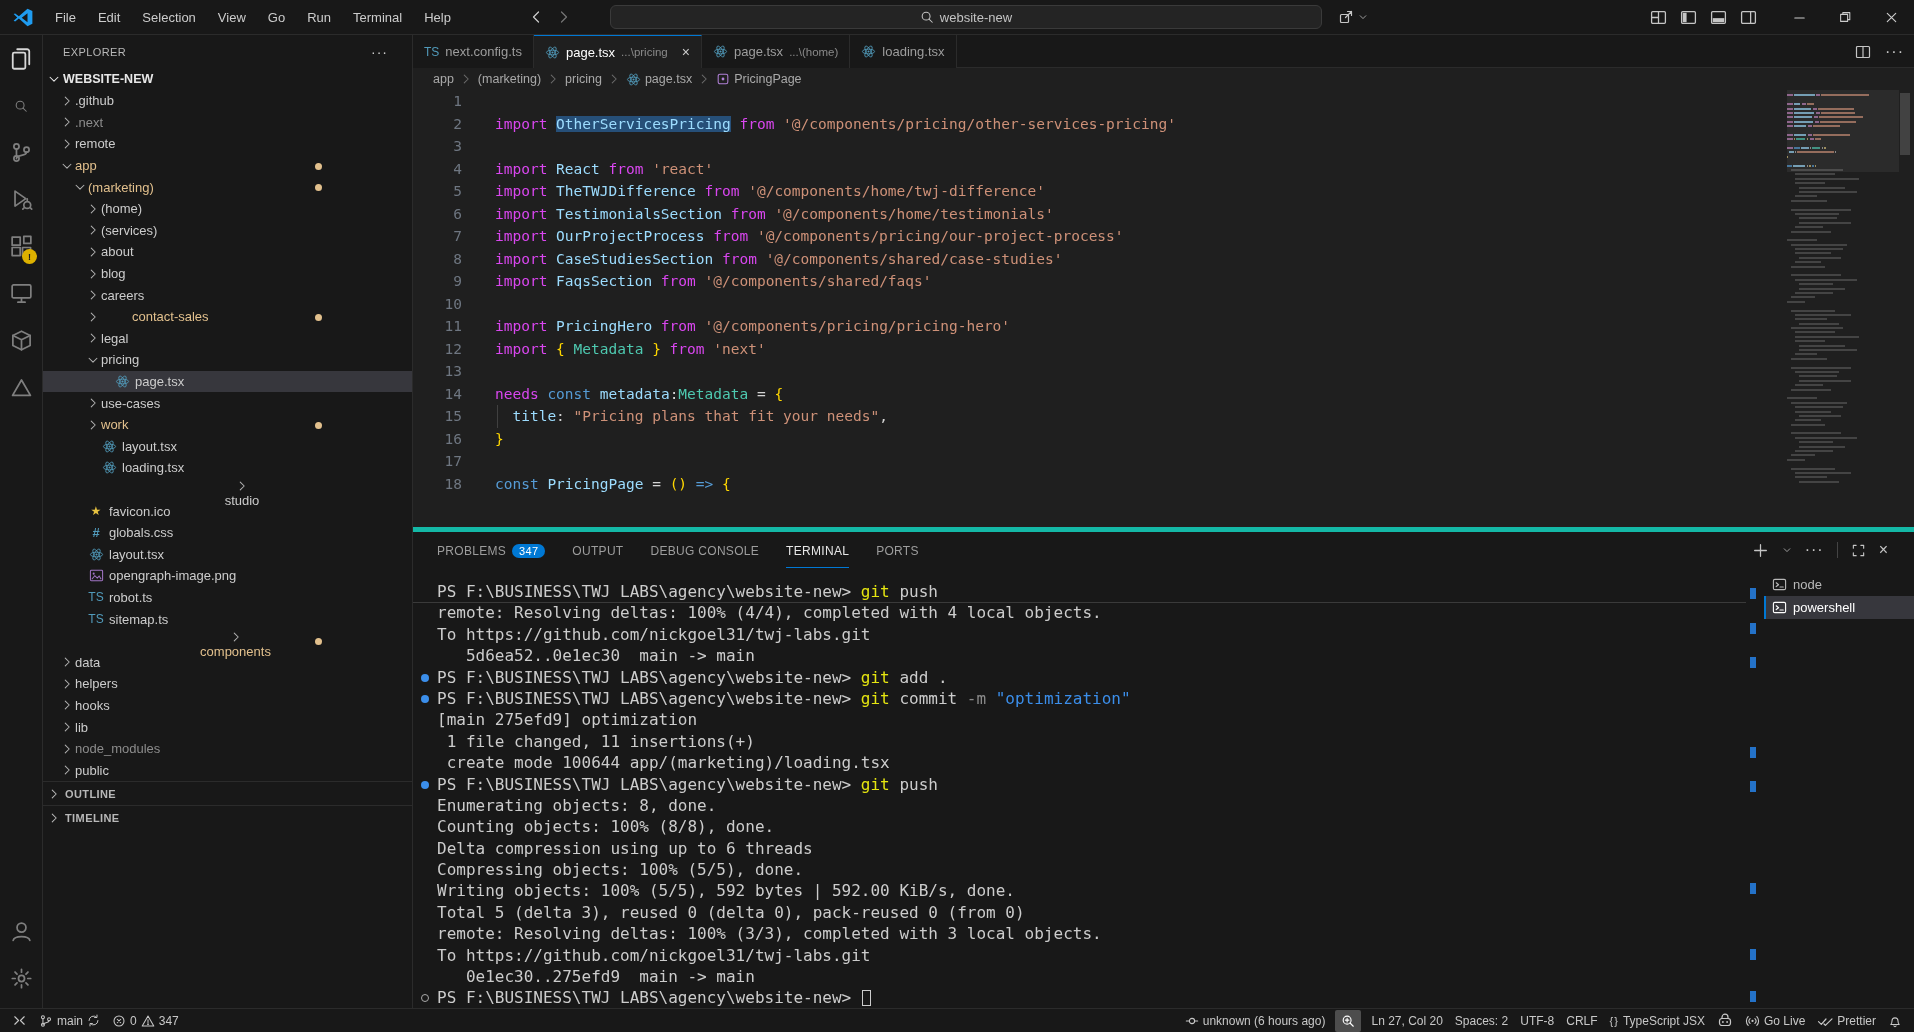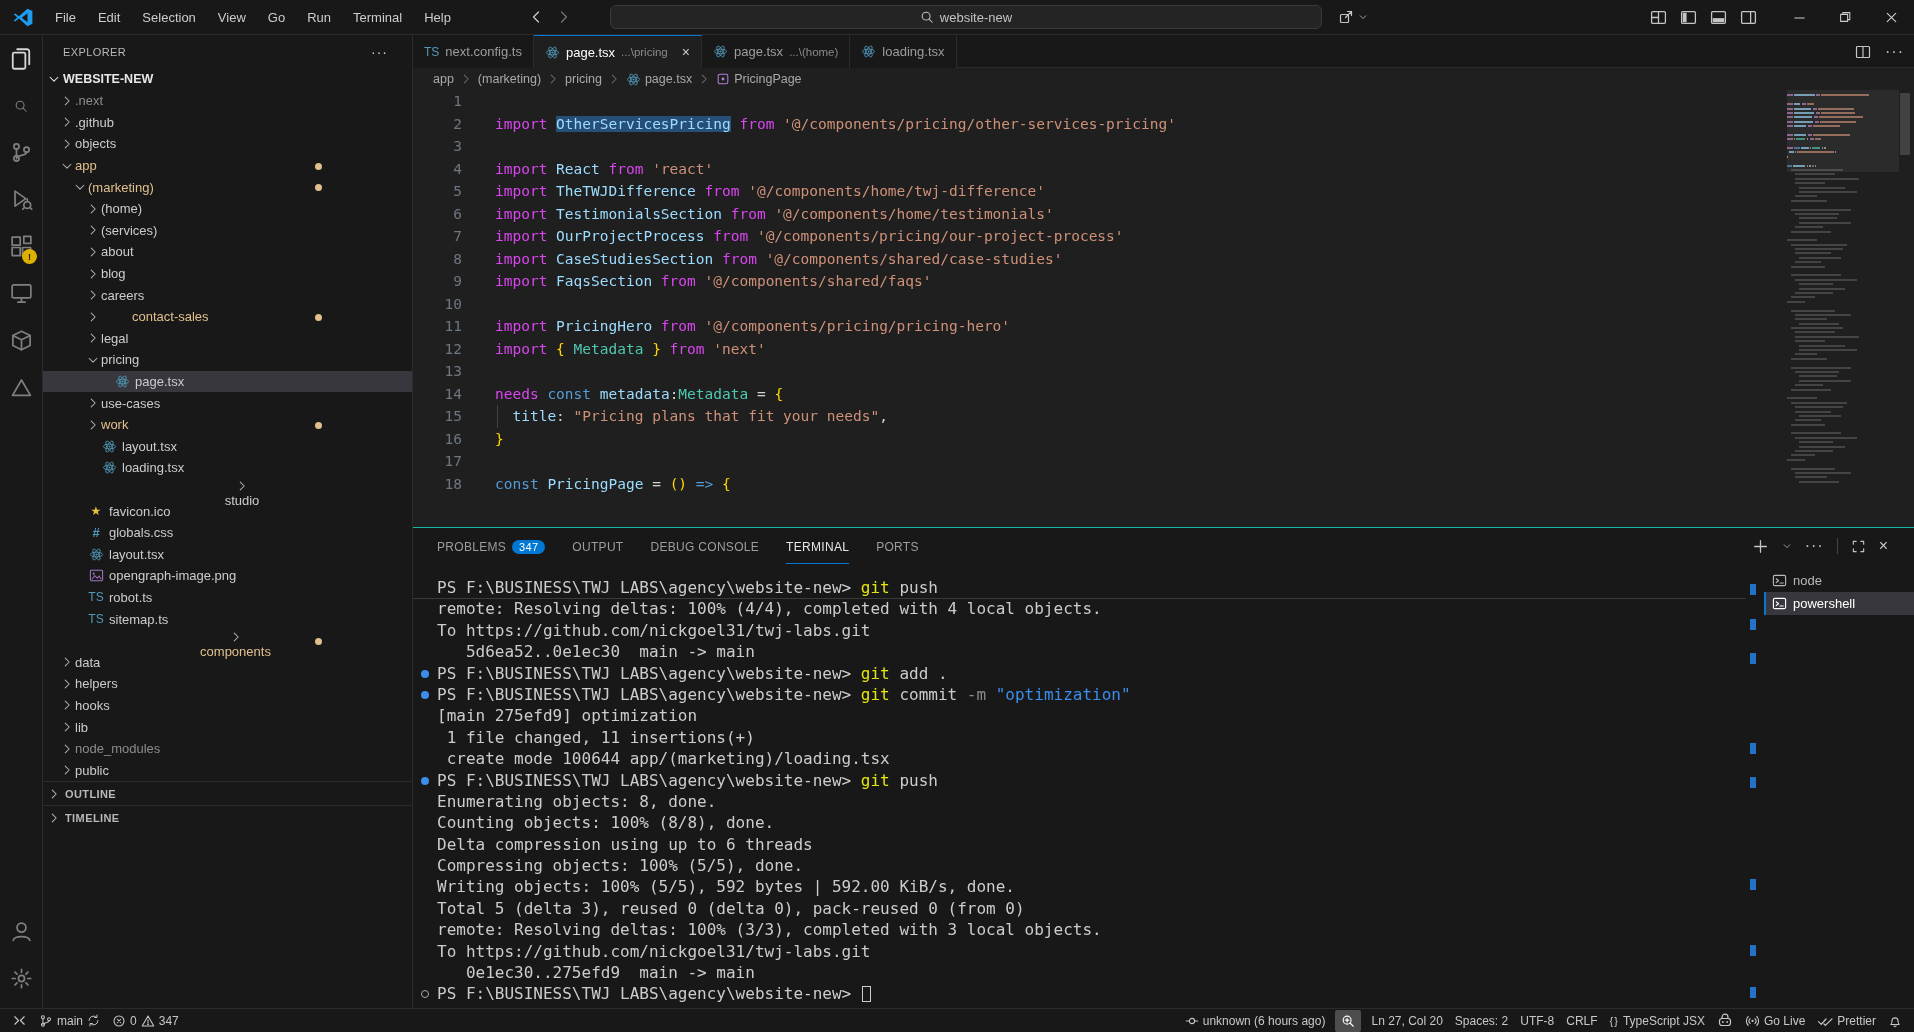--- a/index.html
+++ b/index.html
@@ -68,21 +68,21 @@
   .tk-kw { color:#d946ef; } .tk-st { color:#569cd6; } .tk-id { color:#9cdcfe; }
   .tk-ty { color:#4ec9b0; } .tk-str { color:#ce9178; } .tk-pn { color:#d4d4d4; }
   .tk-br { color:#ffd700; } .tk-sel { color:#9cdcfe; background:#264f78; }
   .iguide { position:absolute; left:84px; top:0; height:22.5px; width:1px; background:#404040; }
   #minimap { position:absolute; left:1374px; top:55px; width:112px; }
   .mml { height:2px; margin-bottom:2.4px; white-space:nowrap; font-size:0; }
   .mml span { display:inline-block; height:2px; }
   #mm-slider { position:absolute; left:1374px; top:55px; width:112px; height:82px; background:rgba(121,121,121,.14); }
   #sbthumb { position:absolute; left:1487px; top:58px; width:10px; height:62px; background:rgba(121,121,121,.4); }
   
-  #panelx { left:413px; top:527px; width:1501px; height:481px; background:#181818; border-top:1px solid #14b8a6; }
+  #panelx { left:413px; top:527px; width:1501px; height:481px; background:#181818; border-top:5px solid #14b8a6; }
   #ptabs { position:absolute; left:24px; top:0; height:36px; display:flex; gap:27px; align-items:center; }
   .ptab { font-size:12px; letter-spacing:.3px; color:#9d9d9d; display:flex; align-items:center; gap:6px;
       height:36px; padding-top:2px; }
   .ptab.active { color:#e7e7e7; border-bottom:1px solid #0078d4; }
   .pbadge { background:#0078d4; color:#ffffff; font-size:11px; border-radius:10px; padding:1px 7px; }
   #pactions { position:absolute; right:26px; top:0; height:36px; display:flex; gap:13px; align-items:center; color:#c5c5c5; }
   .pa-sep { width:1px; height:16px; background:#444444; }
   #term { position:absolute; left:24px; top:49px; }
   .tline { height:21.4px; line-height:21.4px; font-family:"DejaVu Sans Mono", monospace; font-size:16px;
       white-space:pre; position:relative; }
@@ -288,37 +288,37 @@
       </span>
     <span>WEBSITE-NEW</span>
   </div>
   <div id="tree">
       <div class="trow" style="padding-left: 16px;">
         <span class="chev ic">
           <svg width="14" height="14" viewBox="0 0 16 16" stroke="currentColor" fill="none" stroke-width="1.2" stroke-linecap="round" stroke-linejoin="round">
             <path d="M6 3.5 10.5 8 6 12.5"></path>
           </svg>
         </span>
+        <span class="lbl ">.github</span>
+      </div>
+      <div class="trow" style="padding-left: 16px;">
+        <span class="chev ic">
+          <svg width="14" height="14" viewBox="0 0 16 16" stroke="currentColor" fill="none" stroke-width="1.2" stroke-linecap="round" stroke-linejoin="round">
+            <path d="M6 3.5 10.5 8 6 12.5"></path>
+          </svg>
+        </span>
         <span class="lbl c-dim">.next</span>
       </div>
       <div class="trow" style="padding-left: 16px;">
         <span class="chev ic">
           <svg width="14" height="14" viewBox="0 0 16 16" stroke="currentColor" fill="none" stroke-width="1.2" stroke-linecap="round" stroke-linejoin="round">
             <path d="M6 3.5 10.5 8 6 12.5"></path>
           </svg>
         </span>
-        <span class="lbl ">.github</span>
-      </div>
-      <div class="trow" style="padding-left: 16px;">
-        <span class="chev ic">
-          <svg width="14" height="14" viewBox="0 0 16 16" stroke="currentColor" fill="none" stroke-width="1.2" stroke-linecap="round" stroke-linejoin="round">
-            <path d="M6 3.5 10.5 8 6 12.5"></path>
-          </svg>
-        </span>
-        <span class="lbl ">objects</span>
+        <span class="lbl ">remote</span>
       </div>
       <div class="trow" style="padding-left: 16px;">
         <span class="chev ic">
           <svg width="14" height="14" viewBox="0 0 16 16" stroke="currentColor" fill="none" stroke-width="1.2" stroke-linecap="round" stroke-linejoin="round">
             <path d="M3.5 6 8 10.5 12.5 6"></path>
           </svg>
         </span>
         <span class="lbl c-mod">app</span>
         <span class="tdot"></span>
       </div>

